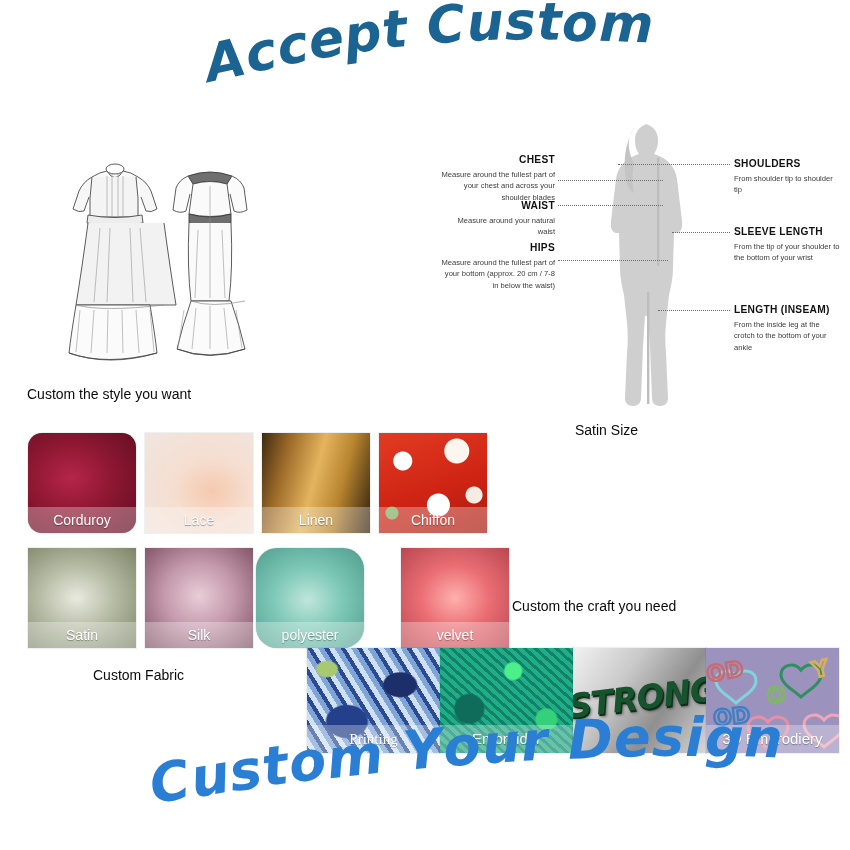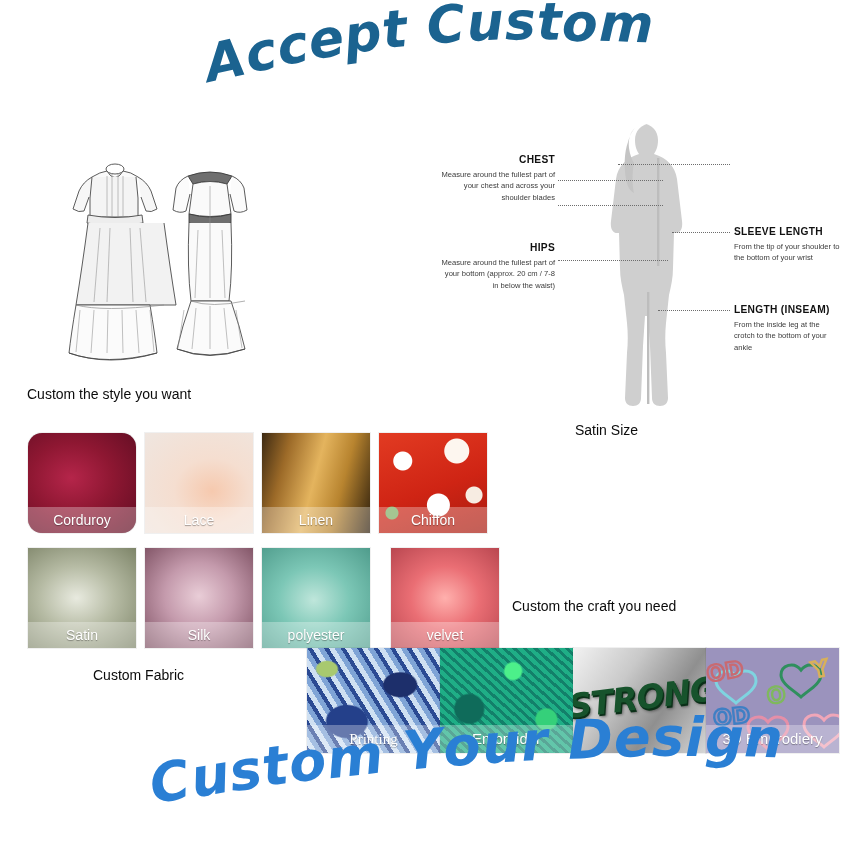--- a/index.html
+++ b/index.html
@@ -141,25 +141,33 @@
   <div class="dots" style="left:118px;top:60px;width:105px;"></div>
   <div class="dots" style="left:118px;top:85px;width:105px;"></div>
   <div class="dots" style="left:232px;top:112px;width:58px;"></div>
   <div class="dots" style="left:118px;top:140px;width:110px;"></div>
   <div class="dots" style="left:218px;top:190px;width:72px;"></div>
 
   <div class="sc-lbl sc-left" style="left:0px;top:32px;width:115px;">
     <span class="t">CHEST</span>
     <span>Measure around the fullest part of your chest and across your shoulder blades</span>
   </div>
+  <div class="sc-lbl sc-left" style="left:0px;top:78px;width:115px;">
+    <span class="t">WAIST</span>
+    <span>Measure around your natural waist</span>
+  </div>
   <div class="sc-lbl sc-left" style="left:0px;top:120px;width:115px;">
     <span class="t">HIPS</span>
     <span>Measure around the fullest part of your bottom (approx. 20 cm / 7-8 in below the waist)</span>
   </div>
 
+  <div class="sc-lbl sc-right" style="left:294px;top:36px;width:106px;">
+    <span class="t">SHOULDERS</span>
+    <span>From shoulder tip to shoulder tip</span>
+  </div>
   <div class="sc-lbl sc-right" style="left:294px;top:104px;width:106px;">
     <span class="t">SLEEVE LENGTH</span>
     <span>From the tip of your shoulder to the bottom of your wrist</span>
   </div>
   <div class="sc-lbl sc-right" style="left:294px;top:182px;width:106px;">
     <span class="t">LENGTH (INSEAM)</span>
     <span>From the inside leg at the crotch to the bottom of your ankle</span>
   </div>
 </div>
 
@@ -199,27 +207,27 @@
        radial-gradient(ellipse at 45% 50%, #e8eadf 0%, #b6bba4 45%, #7d8468 100%),
        repeating-linear-gradient(60deg,rgba(255,255,255,.18) 0 3px,transparent 3px 9px);"></div>
   <div class="cap">Satin</div>
 </div>
 <div class="swatch f" style="left:145px;top:548px;">
   <div class="tex" style="background:
        radial-gradient(ellipse at 50% 48%, #e9cdd7 0%, #c49aac 45%, #7e5163 100%),
        repeating-linear-gradient(72deg,rgba(255,255,255,.16) 0 3px,transparent 3px 10px);"></div>
   <div class="cap">Silk</div>
 </div>
-<div class="swatch f" style="left:262px;top:548px;">
+<div class="swatch f" style="left:256px;top:548px;border-radius:21px;">
   <div class="tex" style="background:
        radial-gradient(ellipse at 48% 52%, #bfe6db 0%, #7cc7b6 45%, #4f9c8c 100%),
        repeating-conic-gradient(from 0deg at 48% 52%, rgba(255,255,255,.14) 0 6deg, transparent 6deg 16deg);"></div>
   <div class="cap">polyester</div>
 </div>
-<div class="swatch f" style="left:391px;top:548px;">
+<div class="swatch f" style="left:401px;top:548px;">
   <div class="tex" style="background:
        radial-gradient(ellipse at 50% 50%, #ffb0ad 0%, #ea6e74 45%, #b94750 100%),
        repeating-conic-gradient(from 10deg at 50% 50%, rgba(255,255,255,.15) 0 5deg, transparent 5deg 15deg);"></div>
   <div class="cap">velvet</div>
 </div>
 
 <div class="heading" id="h-fabric">Custom Fabric</div>
 
 <div class="heading" id="h-craft">Custom the craft you need</div>
 

